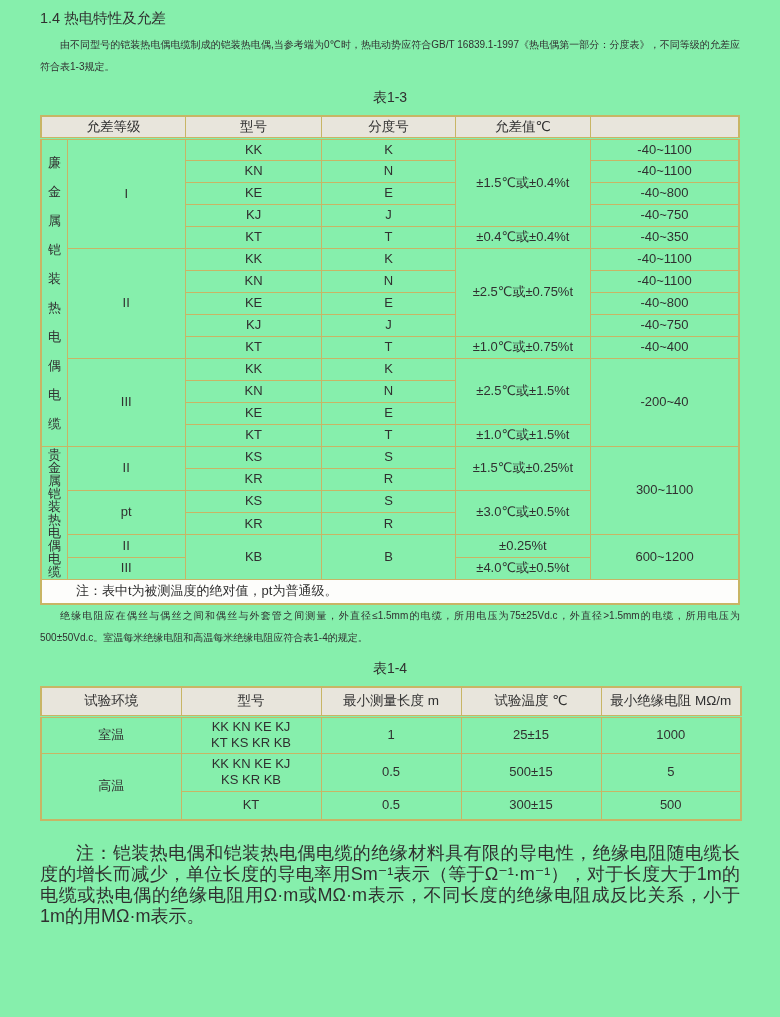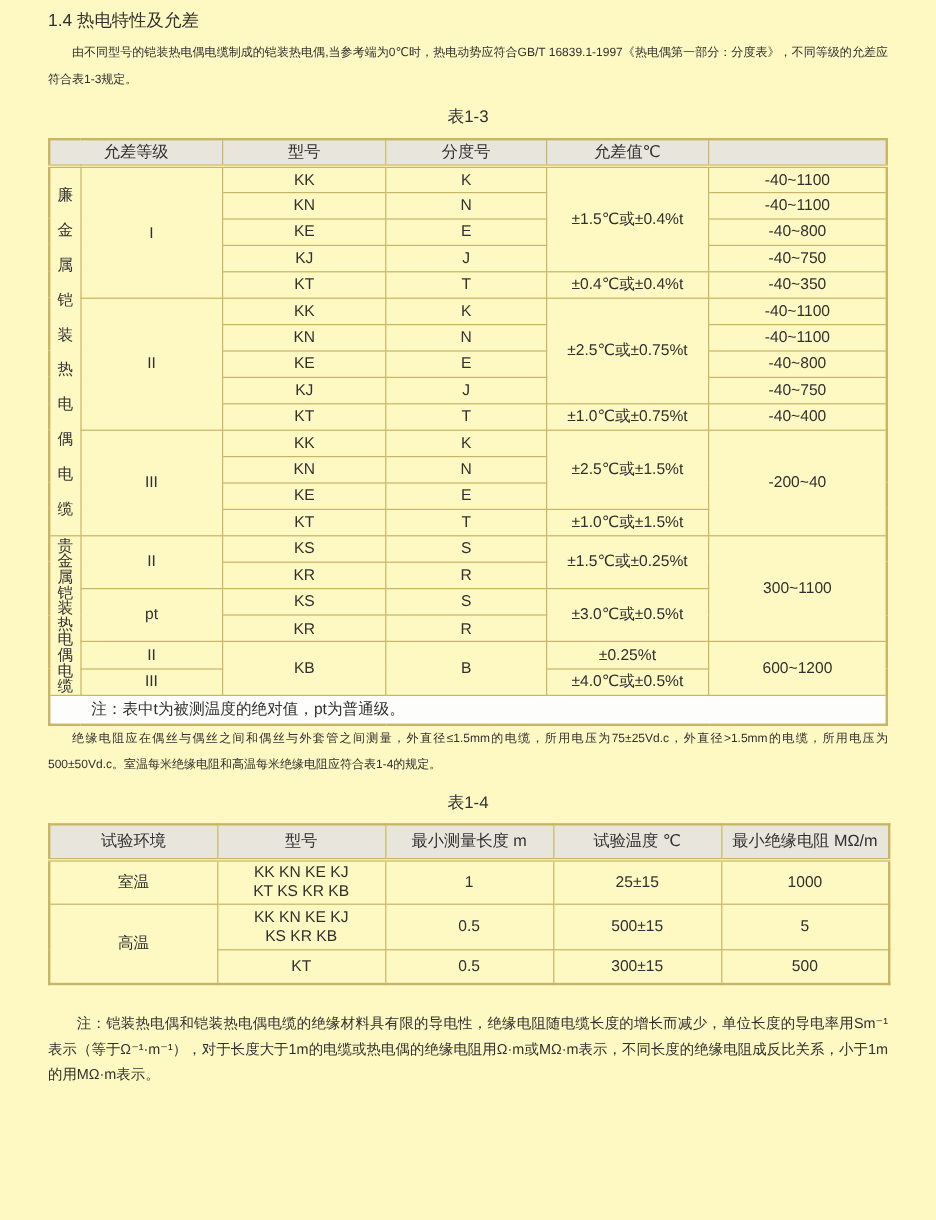--- a/index.html
+++ b/index.html
@@ -1,16 +1,16 @@
 <!DOCTYPE html>
 <html><head>
 <meta charset="utf-8">
 <style>
   html,body{margin:0;padding:0;background:#fdfdfb;}
-  .page{width:780px;height:1017px;background:#fef9c3;color:#303030;
+  .page{width:780px;height:1017px;background:#86efac;color:#303030;
         font-family:"Liberation Sans","DejaVu Sans",sans-serif;overflow:hidden;box-sizing:border-box;}
   .content{padding:9px 40px 0 40px;}
   .sec-heading{font-size:14.5px;line-height:18px;margin:0 0 7px 0;font-weight:normal;}
   .para{font-size:10px;line-height:22px;margin:0;text-indent:2em;text-align:justify;}
   .caption{text-align:center;font-size:14px;margin:11px 0 8px 0;}
   table{border-collapse:collapse;table-layout:fixed;width:700px;border:2px solid #c8b565;}
   td{border:1px solid #c8b565;text-align:center;vertical-align:middle;font-size:13px;
      padding:1px 3px;overflow:hidden;line-height:16px;}
   tr.thead{height:25px;}
   tr.thead td{background:#e8e5dc;border-bottom:3px double #c8b565;font-size:13.5px;}
@@ -19,21 +19,21 @@
   .t13 tr.note-row td{text-align:left;padding-left:34px;background:#fdfdfb;}
   .vert{word-break:break-all;padding:1px 6px;}
   .vert.tall{line-height:29px;}
   .vert.short{line-height:13px;text-align:center;}
   .t14 tr.thead{height:29px;margin-left:19px;}
   .t14 tr.r1{height:37px;}
   .t14 tr.r2{height:38px;}
   .t14 tr.r3{height:29px;}
   .t14 td.model{white-space:pre-line;line-height:16px;}
   .sec2{margin-top:27px;}
-  .footnote{font-size:12px;line-height:21px;margin:22px 0 0 0;text-indent:2em;text-align:justify;}
+  .footnote{font-size:18px;line-height:21px;margin:22px 0 0 0;text-indent:2em;text-align:justify;}
 </style>
 </head>
 <body>
 
 <div class="page">
   <div class="content">
 
     <div class="sec-heading">1.4 热电特性及允差</div>
     <p class="para">由不同型号的铠装热电偶电缆制成的铠装热电偶,当参考端为0℃时，热电动势应符合GB/T 16839.1-1997《热电偶第一部分：分度表》，不同等级的允差应符合表1-3规定。</p>
 

